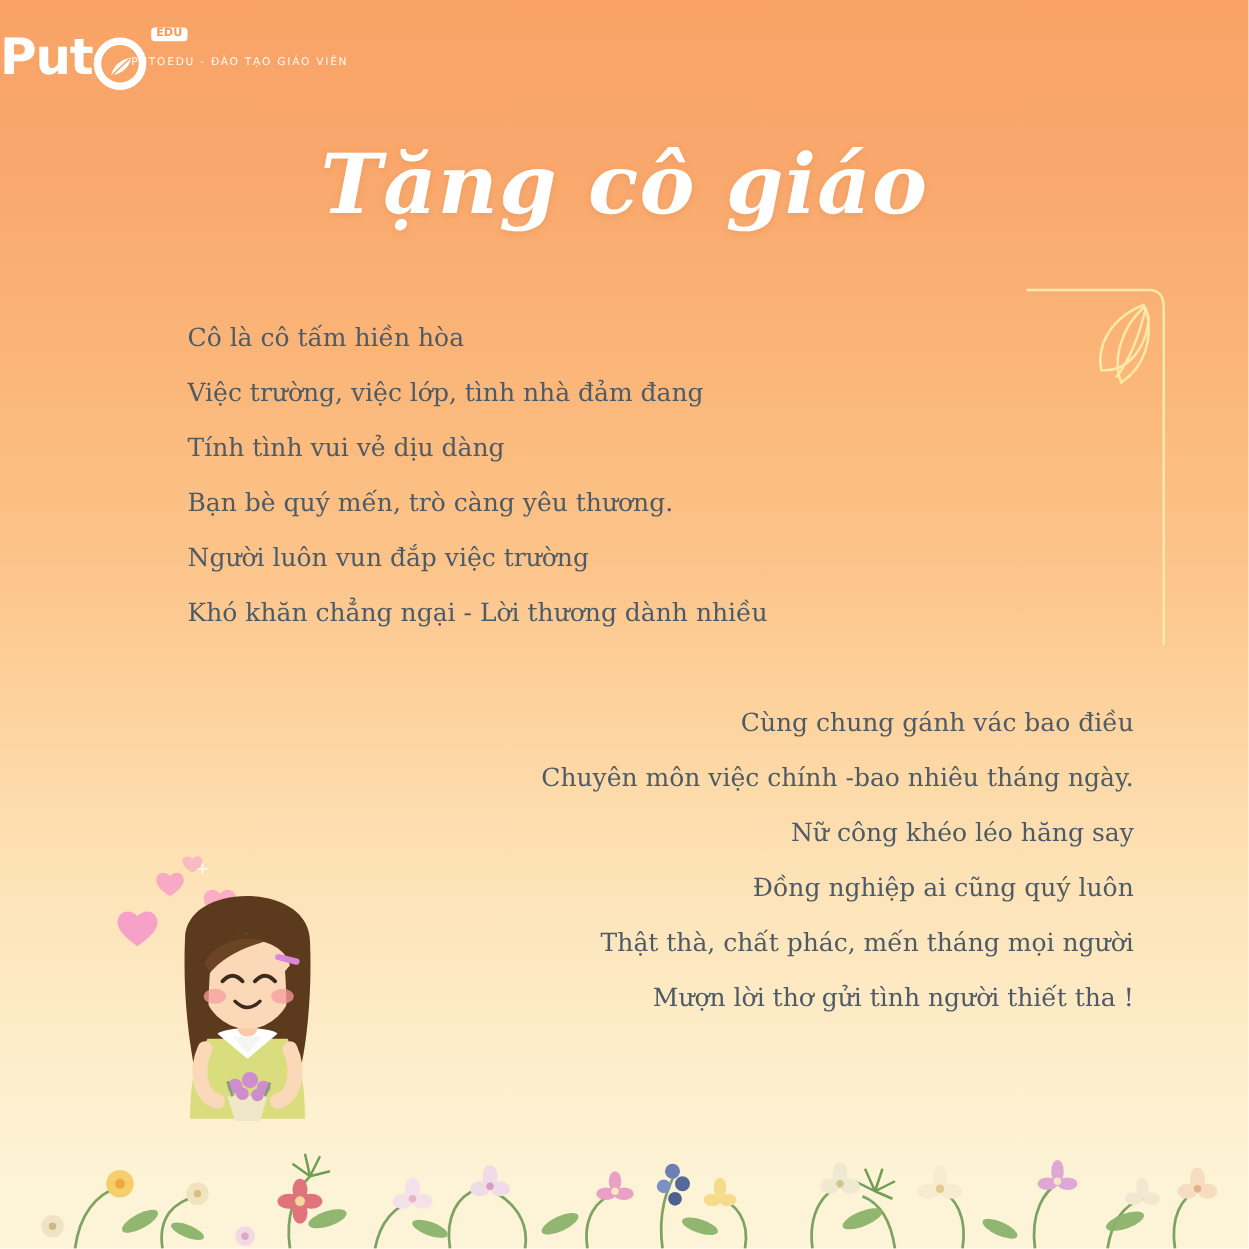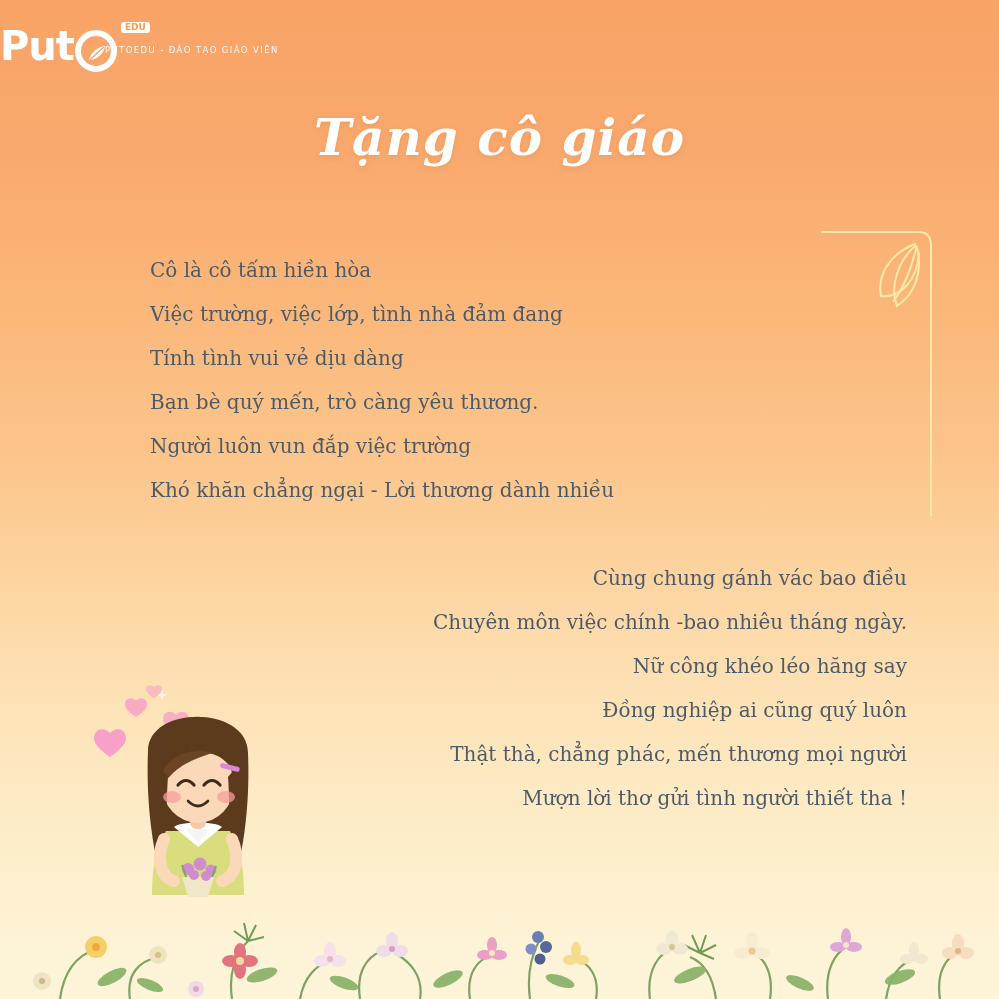--- a/index.html
+++ b/index.html
@@ -81,21 +81,21 @@
 
   
   .title {
     position: absolute;
     top: 108px; left: 0; right: 0;
     text-align: center;
     color: #ffffff;
     font-family: "DejaVu Serif", serif;
     font-style: italic;
     font-weight: bold;
-    font-size: 50px;
+    font-size: 66px;
     letter-spacing: 1px;
     text-shadow: 0 2px 5px rgba(213,120,50,.25);
   }
 
   
   .poem {
     position: absolute;
     color: #4d5b66;
     font-family: "DejaVu Serif", serif;
     font-size: 20px;
@@ -165,21 +165,21 @@
     <div>Bạn bè quý mến, trò càng yêu thương.</div>
     <div>Người luôn vun đắp việc trường</div>
     <div>Khó khăn chẳng ngại - Lời thương dành nhiều</div>
   </div>
 
   <div class="poem poem-right">
     <div>Cùng chung gánh vác bao điều</div>
     <div>Chuyên môn việc chính -bao nhiêu tháng ngày.</div>
     <div>Nữ công khéo léo hăng say</div>
     <div>Đồng nghiệp ai cũng quý luôn</div>
-    <div>Thật thà, chẳng phác, mến thương mọi người</div>
+    <div>Thật thà, chất phác, mến tháng mọi người</div>
     <div>Mượn lời thơ gửi tình người thiết tha !</div>
   </div>
 
   <svg class="hearts" viewBox="0 0 120 110">
     <g fill="#f7a0c8">
       <path d="M18 54 c-6-7-16-4-16 5 0 8 12 16 16 19 4-3 16-11 16-19 0-9-10-12-16-5z"></path>
       <path d="M44 22 c-4-5-11-3-11 3 0 6 8 11 11 13 3-2 11-7 11-13 0-6-7-8-11-3z" opacity=".85"></path>
       <path d="M84 36 c-5-6-13-3-13 4 0 7 9 13 13 15 4-2 13-8 13-15 0-7-8-10-13-4z" opacity=".8"></path>
       <path d="M62 8 c-3-3-8-2-8 2 0 4 6 8 8 9 2-1 8-5 8-9 0-4-5-5-8-2z" opacity=".6"></path>
     </g>

